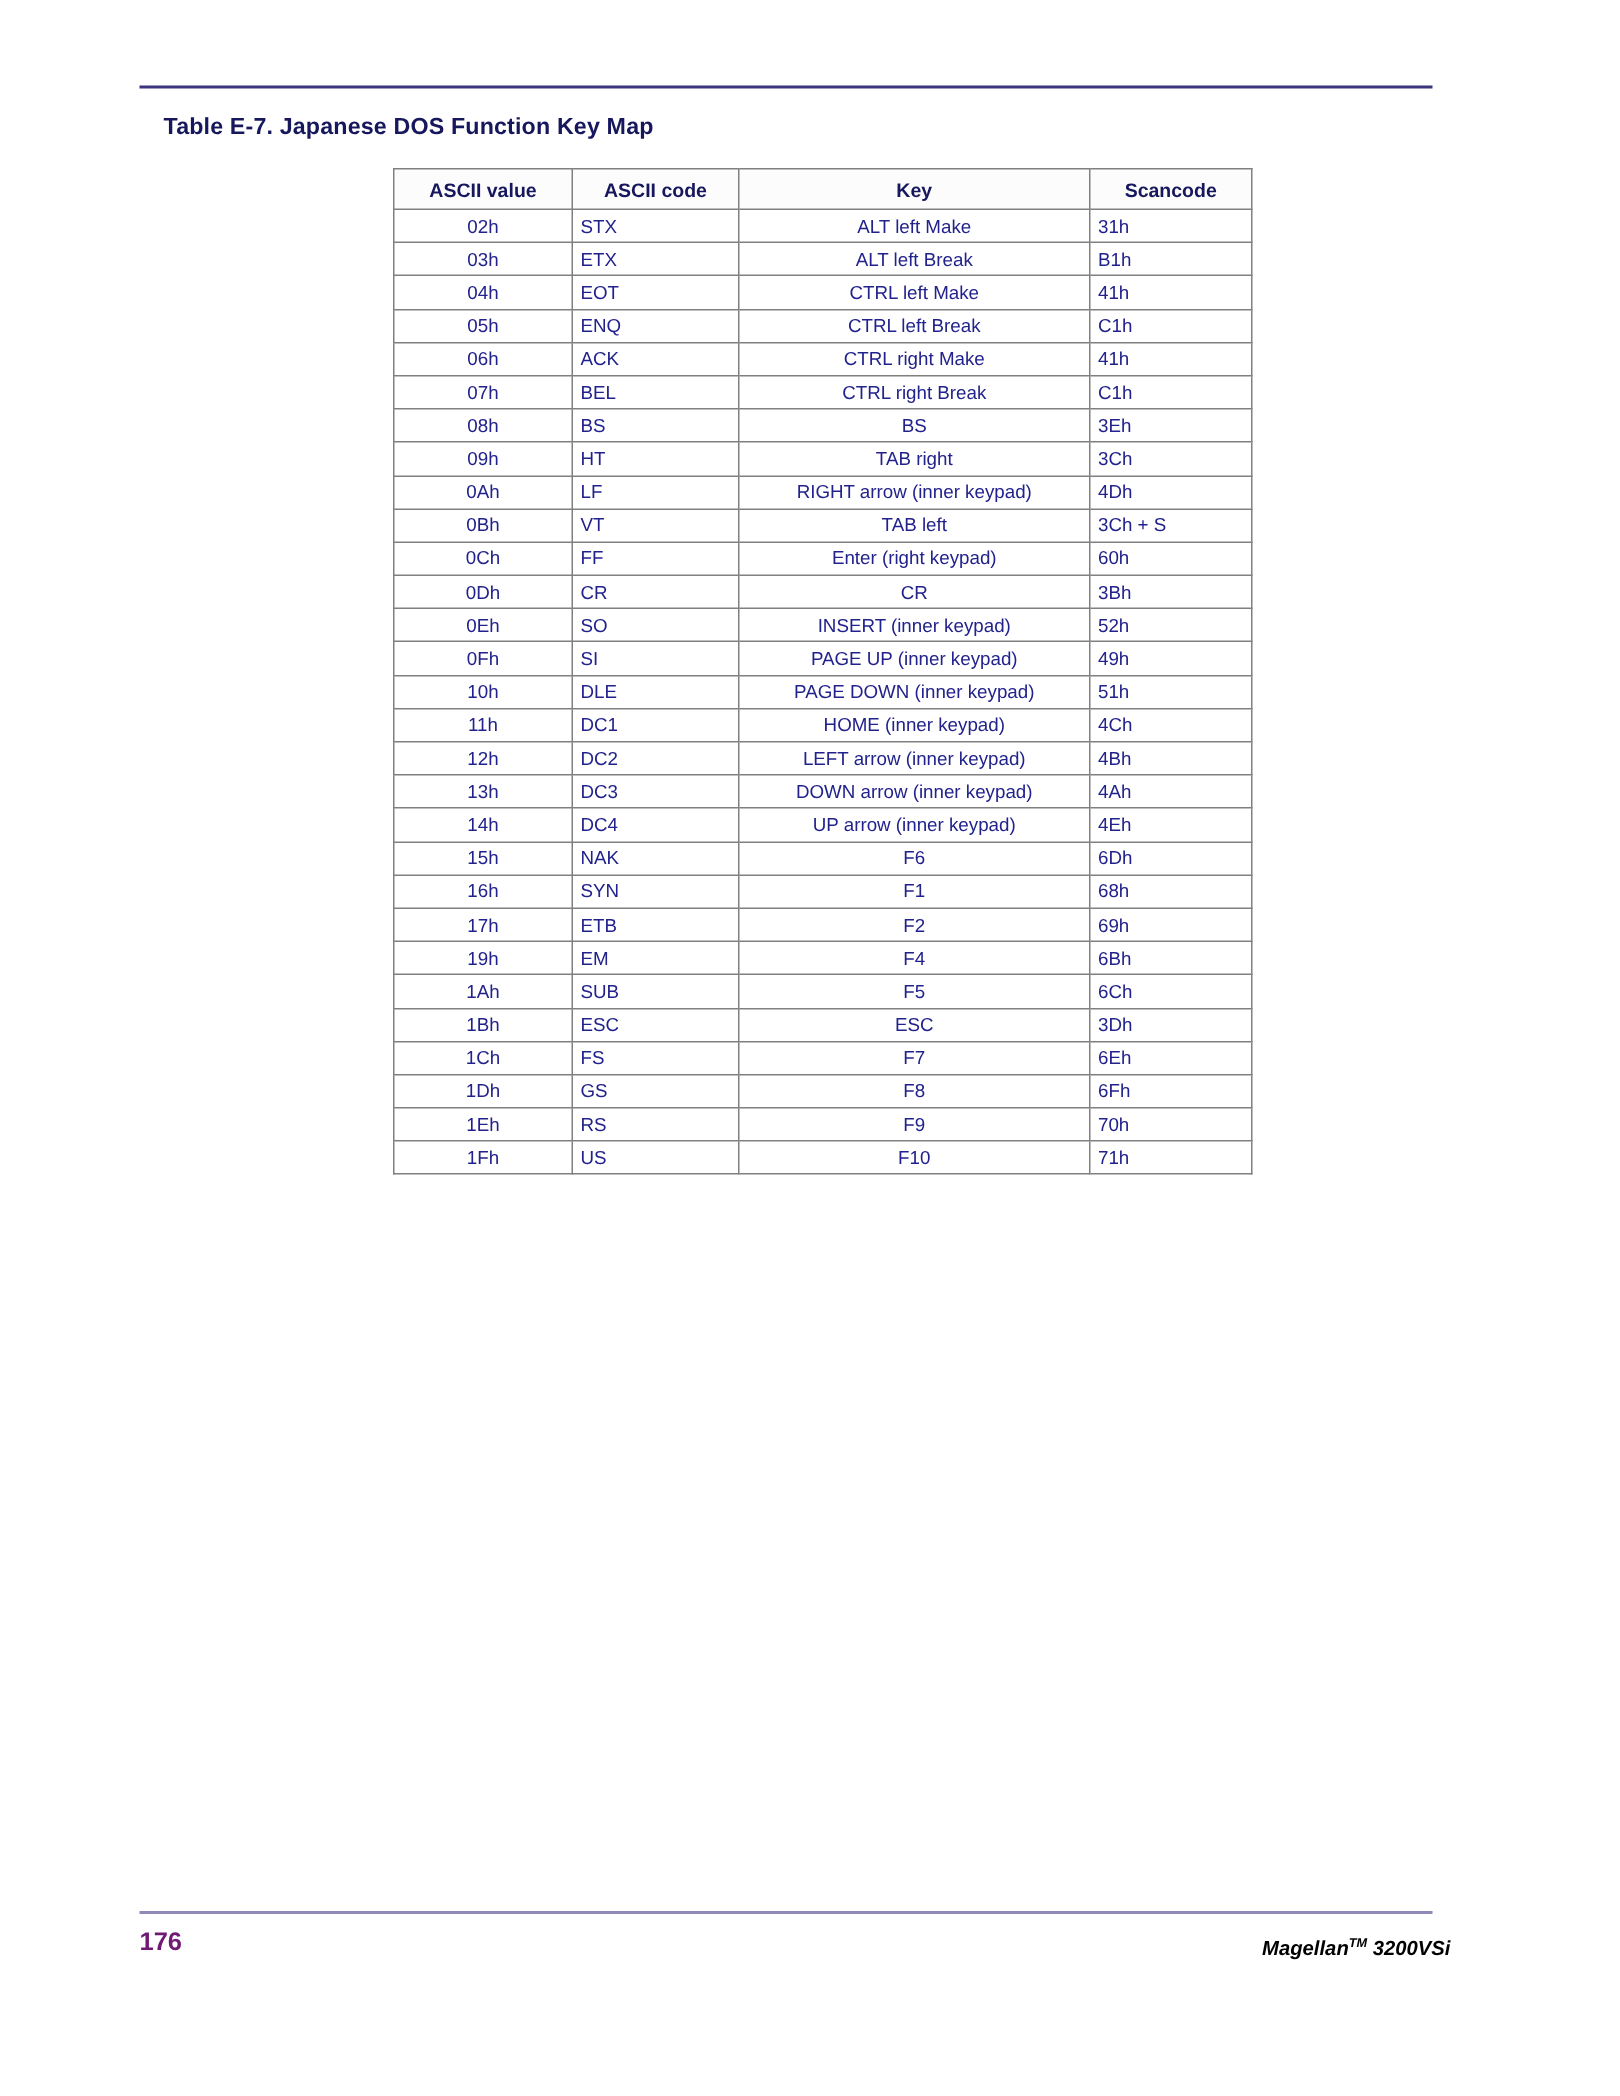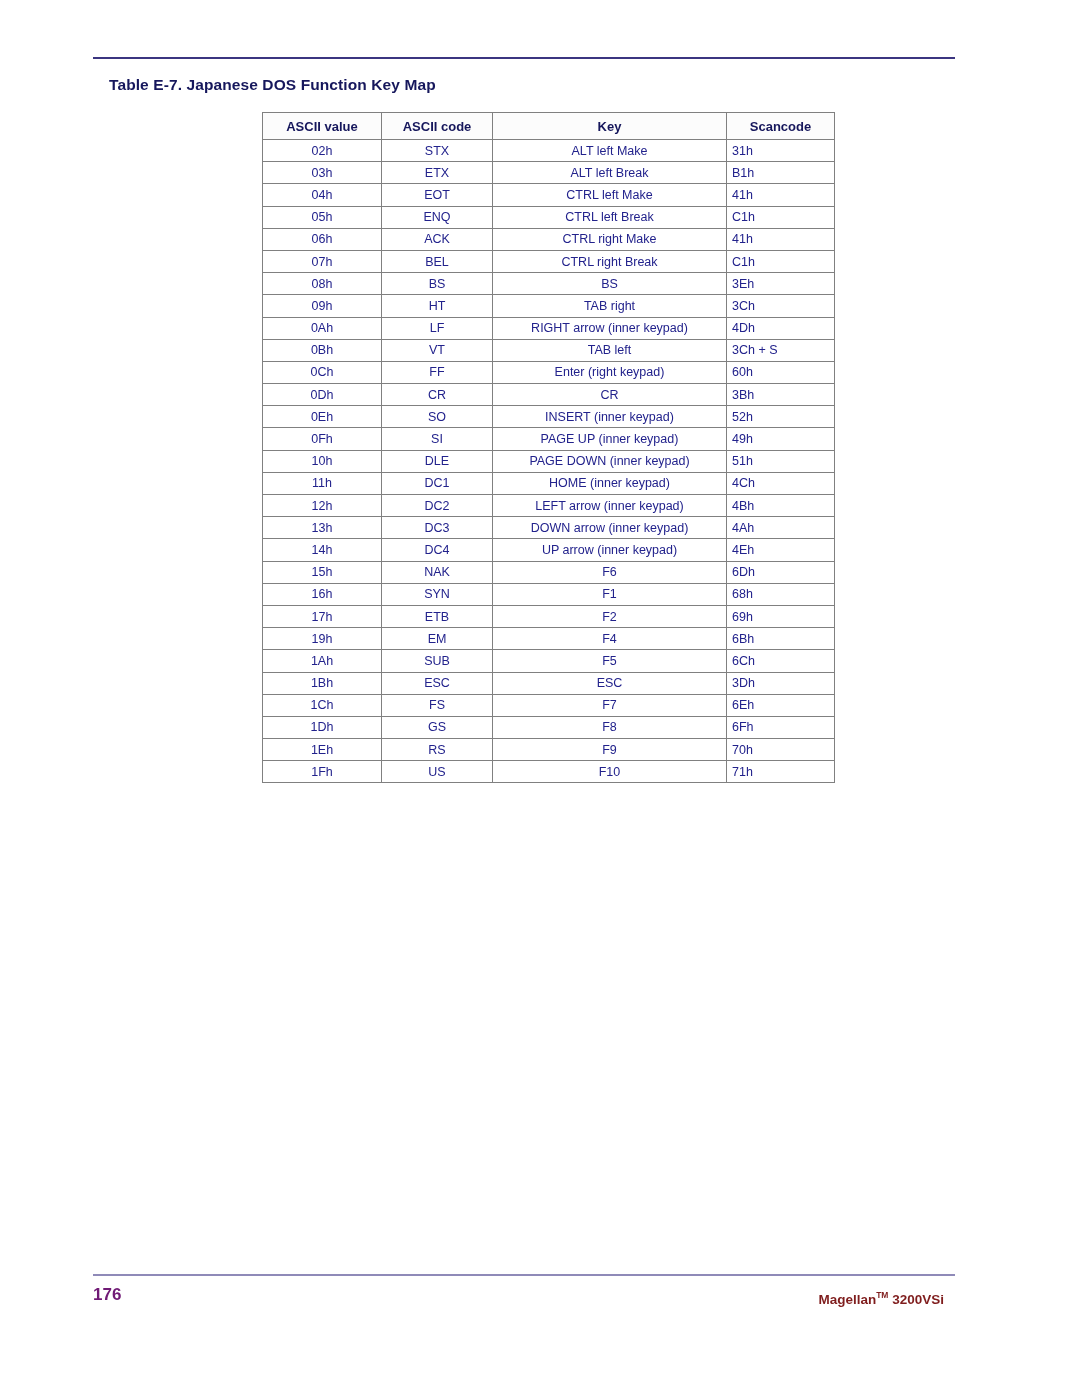--- a/index.html
+++ b/index.html
@@ -68,21 +68,21 @@
   .data-table thead th {
     background: #fcfcfc;
     font-weight: bold;
     font-size: 13px;
     text-align: center;
     height: 26px;
     line-height: 25px;
     color: #16175c;
   }
   .col-ascii-value { width: 108px; text-align: center; }
-  .col-ascii-code  { width: 100px; text-align: center; }
+  .col-ascii-code  { width: 100px; text-align: left; }
   .col-key         { width: 223px; text-align: center; padding-left: 4px; }
   .col-scancode    { width: 97px;  text-align: left; }
 
   
   .footer-rule {
     position: absolute;
     left: 93px;
     top: 1274px;
     width: 862px;
     height: 2px;
@@ -91,26 +91,27 @@
   .footer-page {
     position: absolute;
     left: 93px;
     top: 1285px;
     font-size: 17px;
     font-weight: bold;
     color: #701a75;
   }
   .footer-brand {
     position: absolute;
-    right: 136px;
+    right: 113px;
     top: 1290px;
     font-size: 13.5px;
     font-weight: bold;
-    color: #7f1d1d;
+    color: #000000;
     white-space: nowrap;
+    font-style: italic;
   }
   .footer-brand .tm {
     font-size: 8.5px;
     vertical-align: super;
   }
 </style>
 </head>
 <body>
 
 <div class="page">

